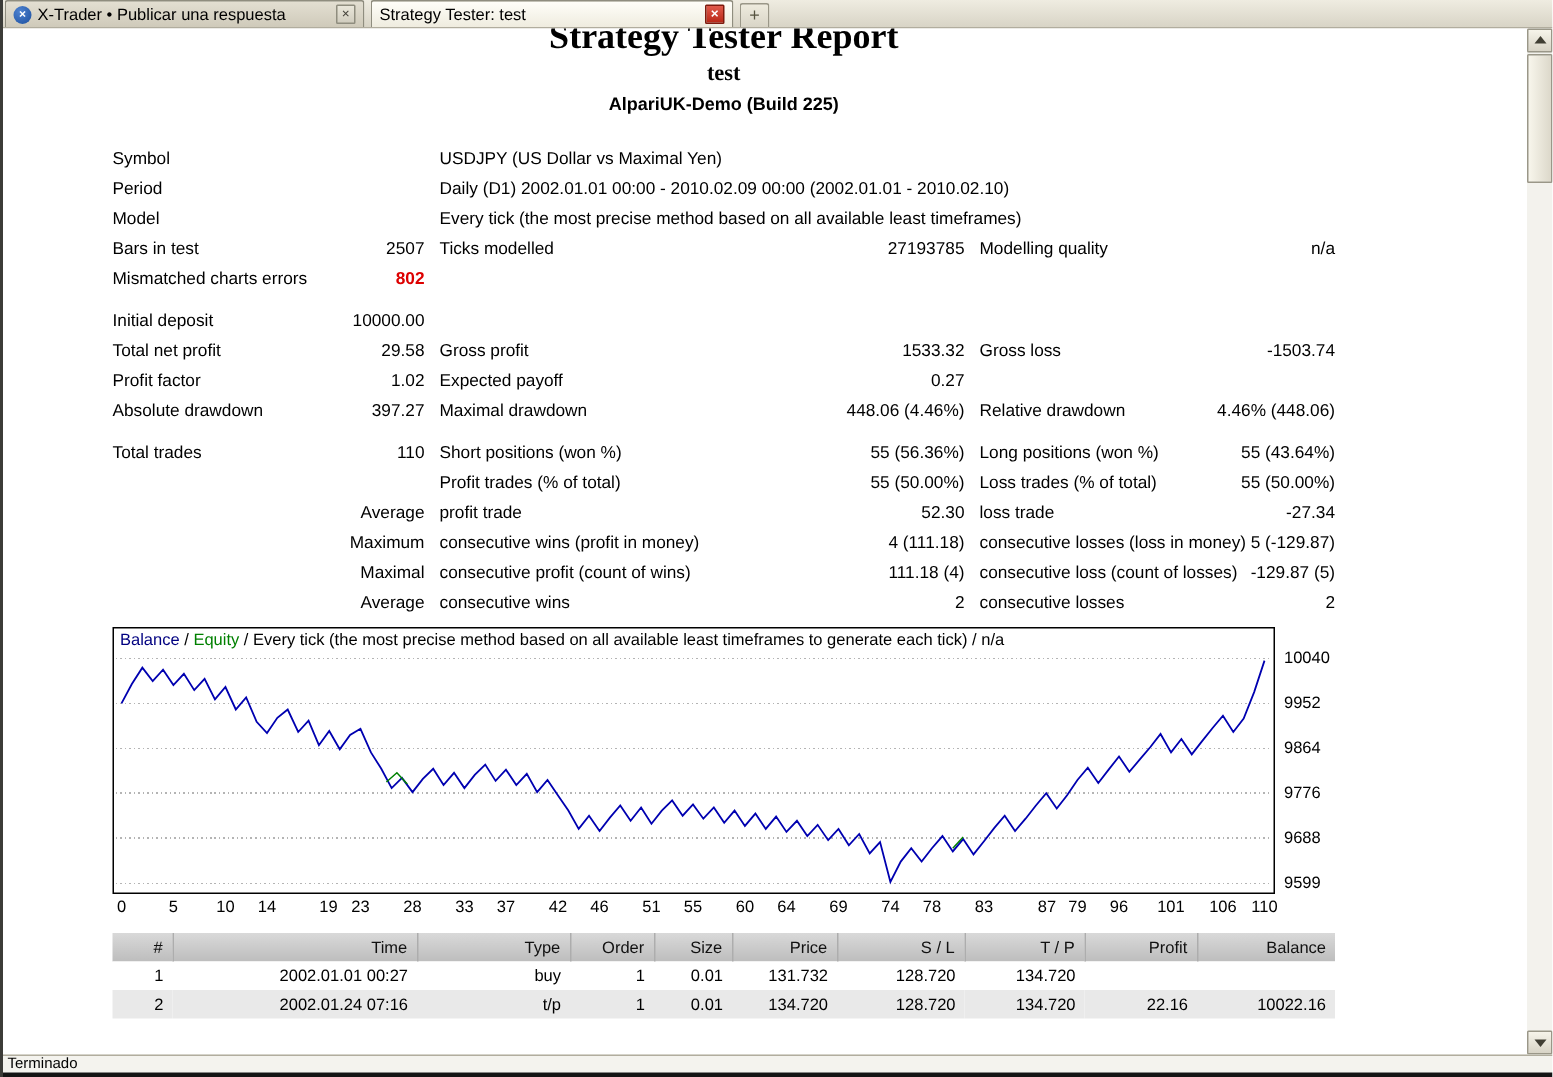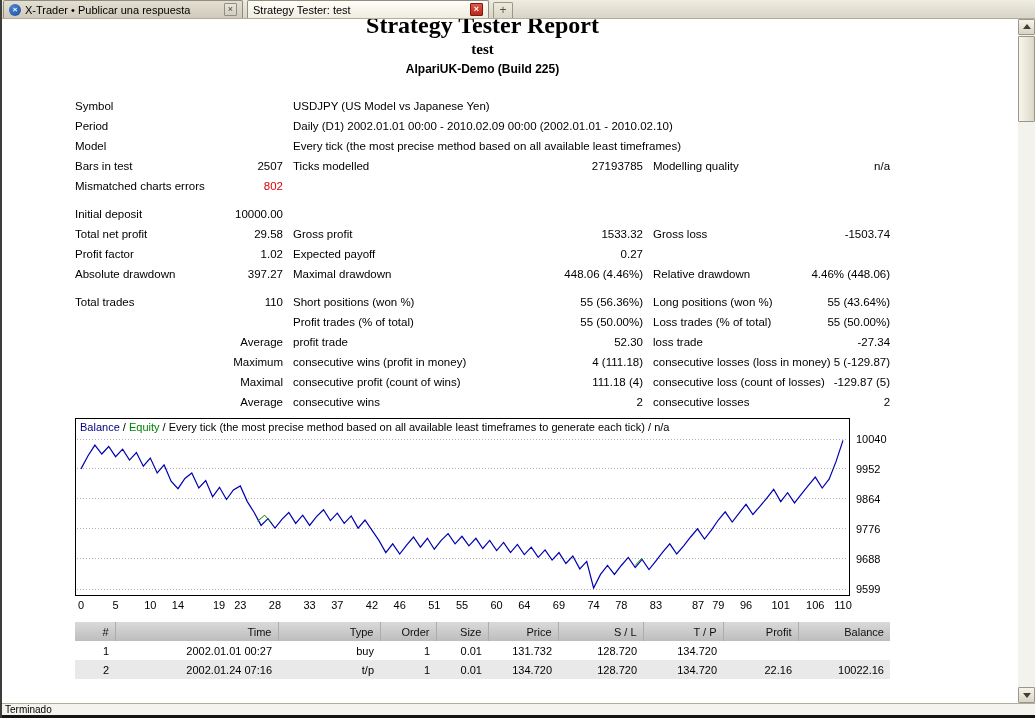--- a/index.html
+++ b/index.html
@@ -28,21 +28,21 @@
   .report{width:815px;margin-left:73px;position:relative}
   .rep-title{font-family:"Liberation Serif",serif;font-weight:bold;font-size:24px;text-align:center;line-height:26px;margin-top:-7px}
   .rep-sub{font-family:"Liberation Serif",serif;font-weight:bold;font-size:15px;text-align:center;line-height:18px;margin-top:2px}
   .rep-server{font-weight:bold;font-size:12px;text-align:center;line-height:14px;margin-top:4px}
 
   
   table.stats{table-layout:fixed;border-collapse:collapse;width:815px;margin-top:20px}
   table.stats td{font-size:11.5px;height:20px;white-space:nowrap;vertical-align:middle}
   table.stats td.r{text-align:right}
   table.stats td.pl{padding-left:10px}
-  table.stats td.red{color:#dd0000;font-weight:normal}
+  table.stats td.red{color:#dd0000;font-weight:bold}
   table.stats tr.spacer td{height:8px}
 
   
   .chartwrap{position:relative;margin-top:6px;height:194px;width:815px}
   .chartbox{position:absolute;left:0;top:0;width:775px;height:178px;border:1px solid #000;background:#fff}
   .legend{position:absolute;left:4px;top:2px;font-size:11px;white-space:nowrap;z-index:2}
   .ylabs{position:absolute;left:781px;top:1px;width:34px;height:178px}
   .ylab{position:absolute;left:0;width:34px;font-size:11px}
   .xlabs{position:absolute;left:1px;top:181px;width:775px;height:13px}
   .xlab{position:absolute;top:0;font-size:11px;transform:translateX(-50%)}
@@ -103,21 +103,21 @@
             <col style="width:58px">
             <col style="width:248px">
           <col style="width:112px">
             <col style="width:163px">
             <col style="width:84px">
         </colgroup>
         <tbody id="stats-body">
             <tr>
               <td>Symbol</td>
               <td class="r"></td>
-              <td colspan="4" class="pl">USDJPY (US Model vs Japanese Yen)</td>
+              <td colspan="4" class="pl">USDJPY (US Dollar vs Maximal Yen)</td>
             </tr>
             <tr>
               <td>Period</td>
               <td class="r"></td>
               <td colspan="4" class="pl">Daily (D1) 2002.01.01 00:00 - 2010.02.09 00:00 (2002.01.01 - 2010.02.10)</td>
             </tr>
             <tr>
               <td>Model</td>
               <td class="r"></td>
               <td colspan="4" class="pl">Every tick (the most precise method based on all available least timeframes)</td>

